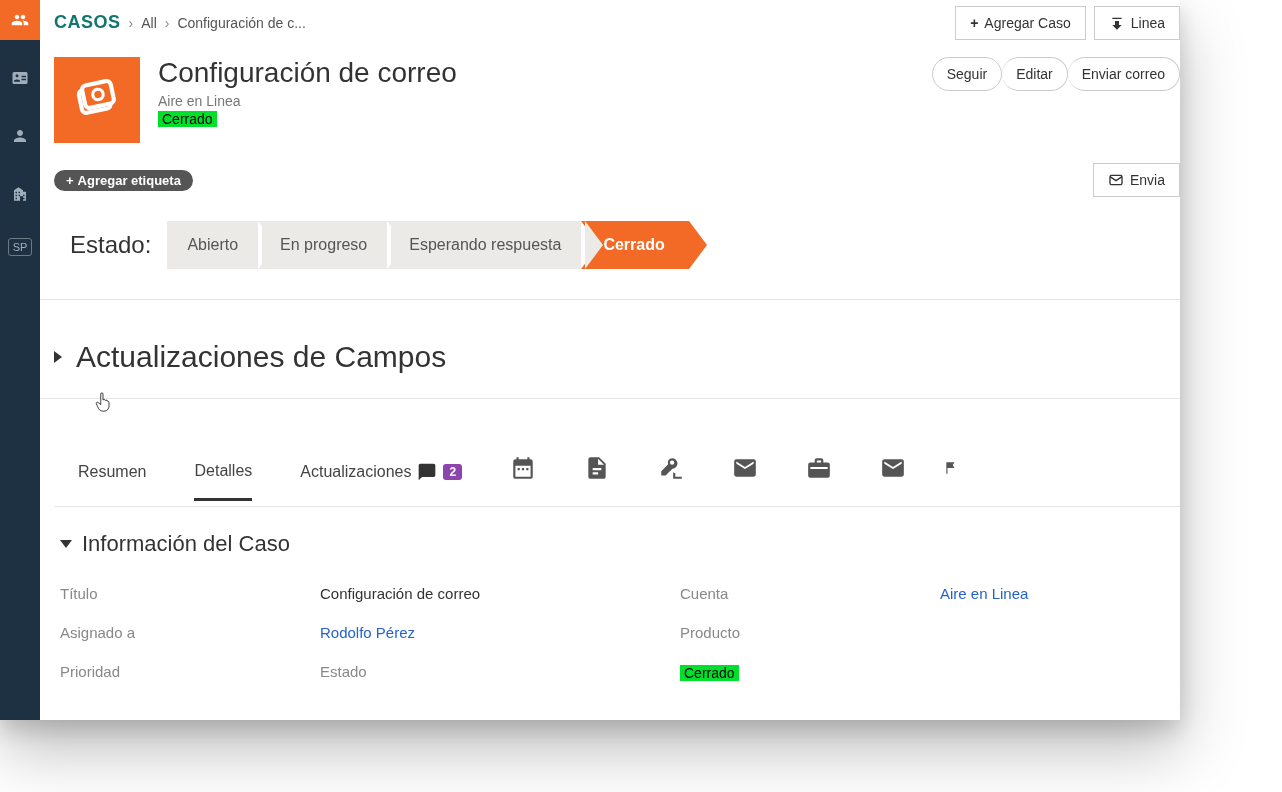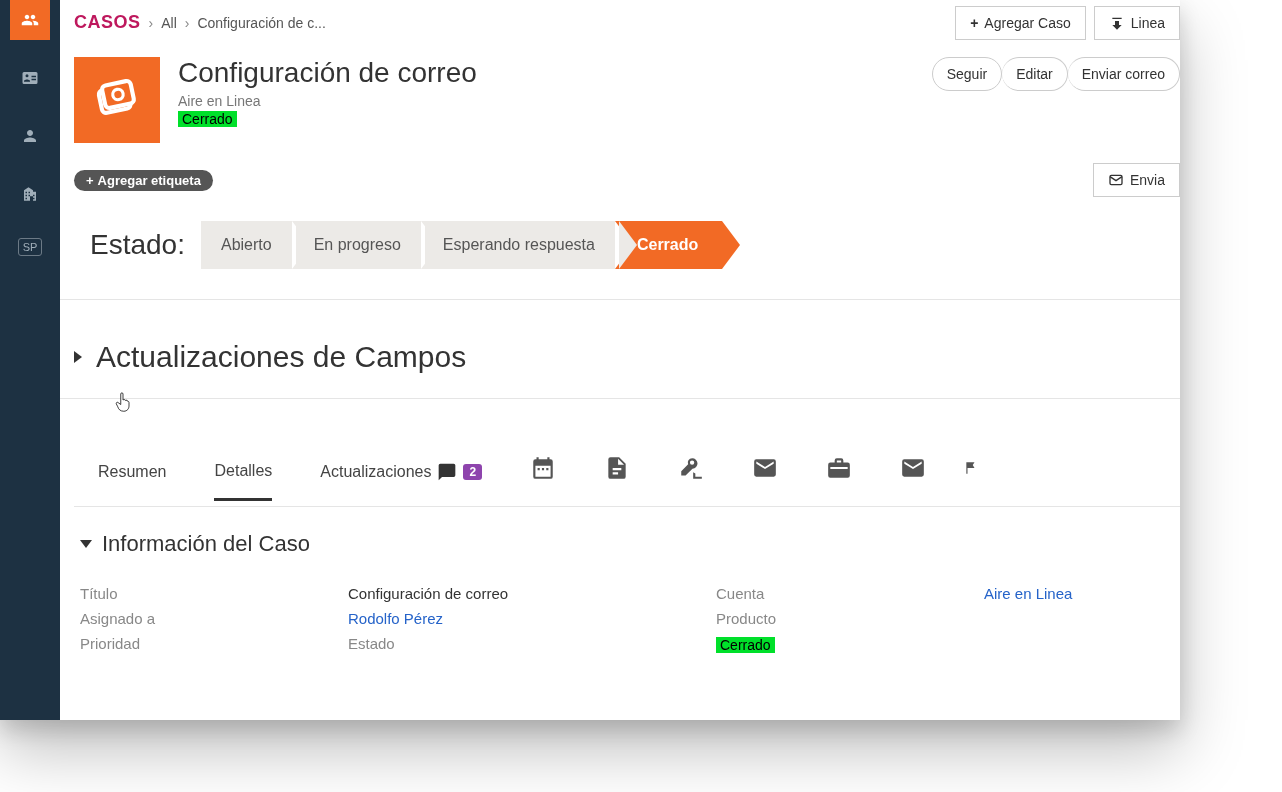--- a/index.html
+++ b/index.html
@@ -15,21 +15,21 @@
   position: absolute;
   left: 0;
   top: 0;
   width: 1180px;
   height: 720px;
   background: #fff;
   display: flex;
   box-shadow: 0 30px 60px rgba(0,0,0,0.25), 0 10px 20px rgba(0,0,0,0.15);
 }
 .sidebar {
-  width: 60px;
+  width: 40px;
   background: #1d3142;
   display: flex;
   flex-direction: column;
   align-items: center;
   padding-top: 0;
   gap: 18px;
   flex-shrink: 0;
 }
 .sidebar .side-item {
   width: 40px;
@@ -64,21 +64,21 @@
   align-items: center;
   gap: 8px;
   font-size: 14px;
   color: #555;
 }
 .breadcrumb .bc-title {
   font-family: "Arial Narrow", Arial, sans-serif;
   font-weight: 700;
   font-size: 18px;
   letter-spacing: 0.5px;
-  color: #be185d;
+  color: #0f766e;
 }
 .breadcrumb .chev { color: #888; }
 .top-actions {
   position: absolute;
   right: 0;
   top: 6px;
   display: flex;
   gap: 8px;
 }
 .btn {
@@ -153,21 +153,21 @@
   cursor: pointer;
 }
 .state-row {
   margin-top: 24px;
   display: flex;
   align-items: center;
   gap: 6px;
   padding-left: 16px;
 }
 .state-label {
-  font-size: 28px;
+  font-size: 24px;
   color: #333;
   margin-right: 10px;
 }
 .chevron-step {
   position: relative;
   height: 48px;
   display: flex;
   align-items: center;
   padding: 0 24px 0 22px;
   background: #eceae7;
@@ -291,21 +291,20 @@
   font-size: 22px;
   font-weight: 400;
   color: #333;
 }
 .info-grid {
   display: grid;
   grid-template-columns: 260px 360px 260px auto;
   row-gap: 22px;
   margin-top: 28px;
   font-size: 15px;
-  gap: 8px;
 }
 .info-grid .field-label { color: #888; }
 .info-grid .field-val { color: #333; }
 .info-grid .link { color: #2563c9; cursor: pointer; }
 svg.icon { width: 1em; height: 1em; }
 </style>
 </head>
 <body>
 
 <div class="app-frame">

